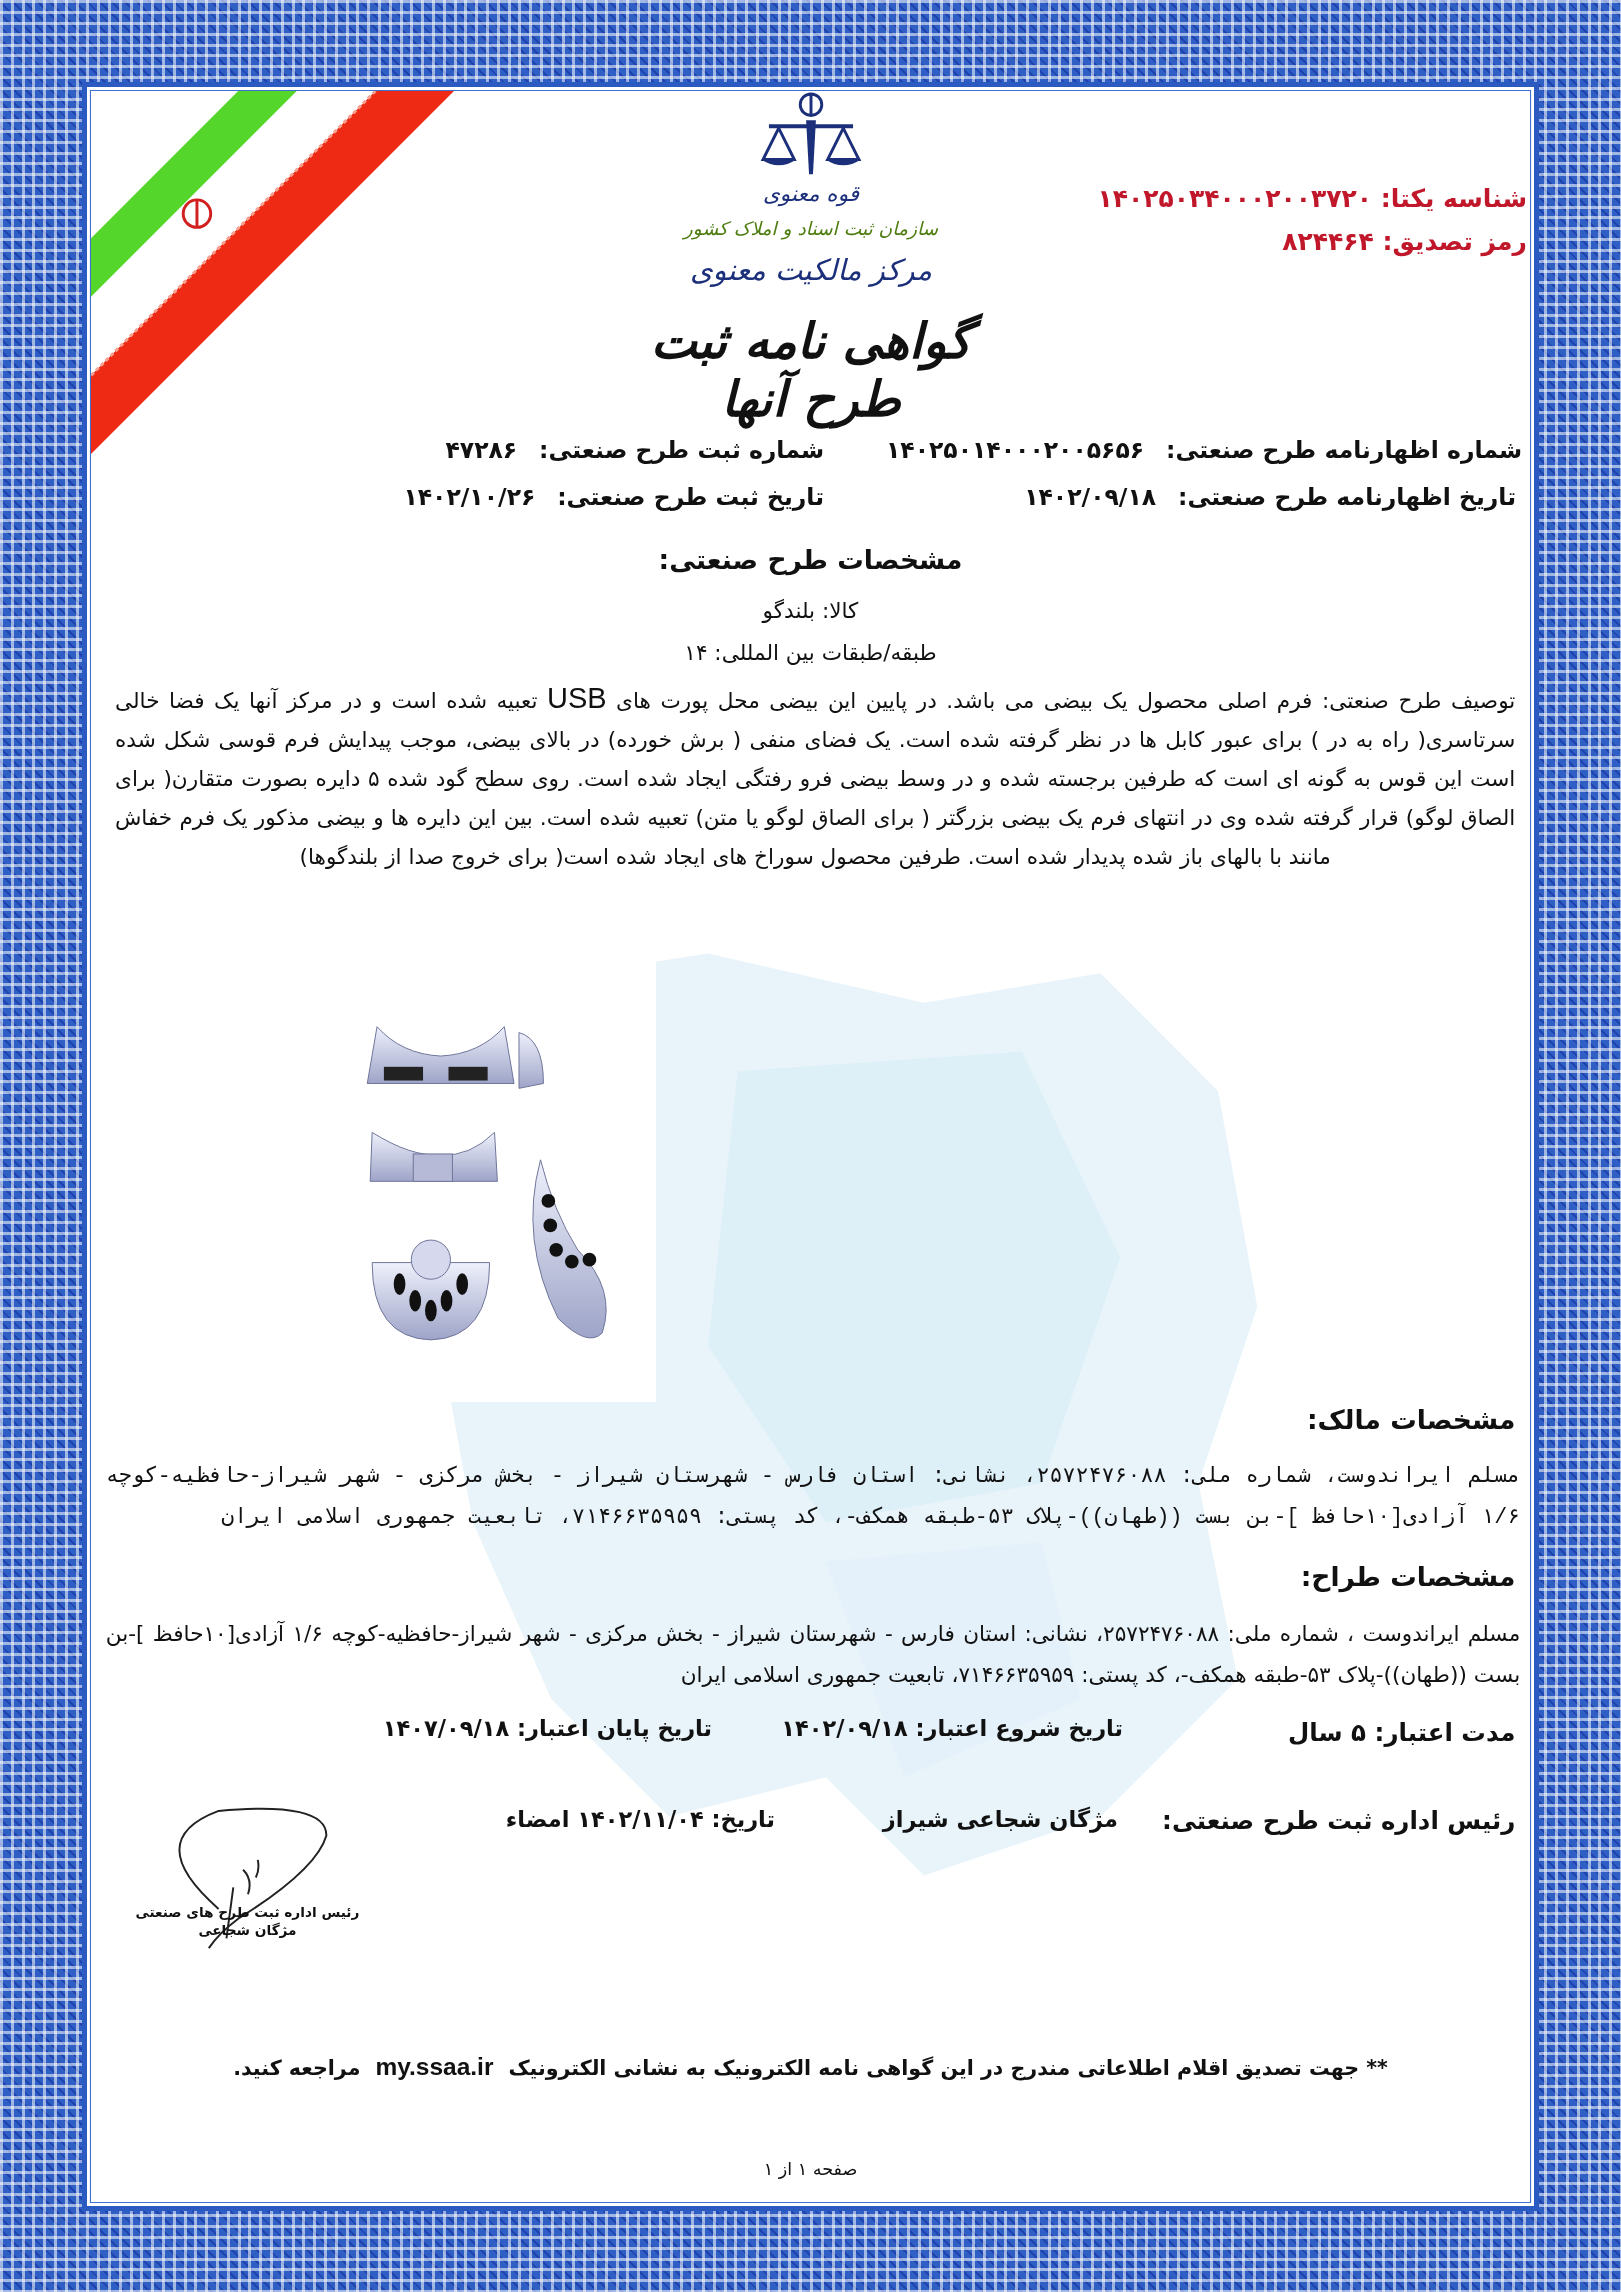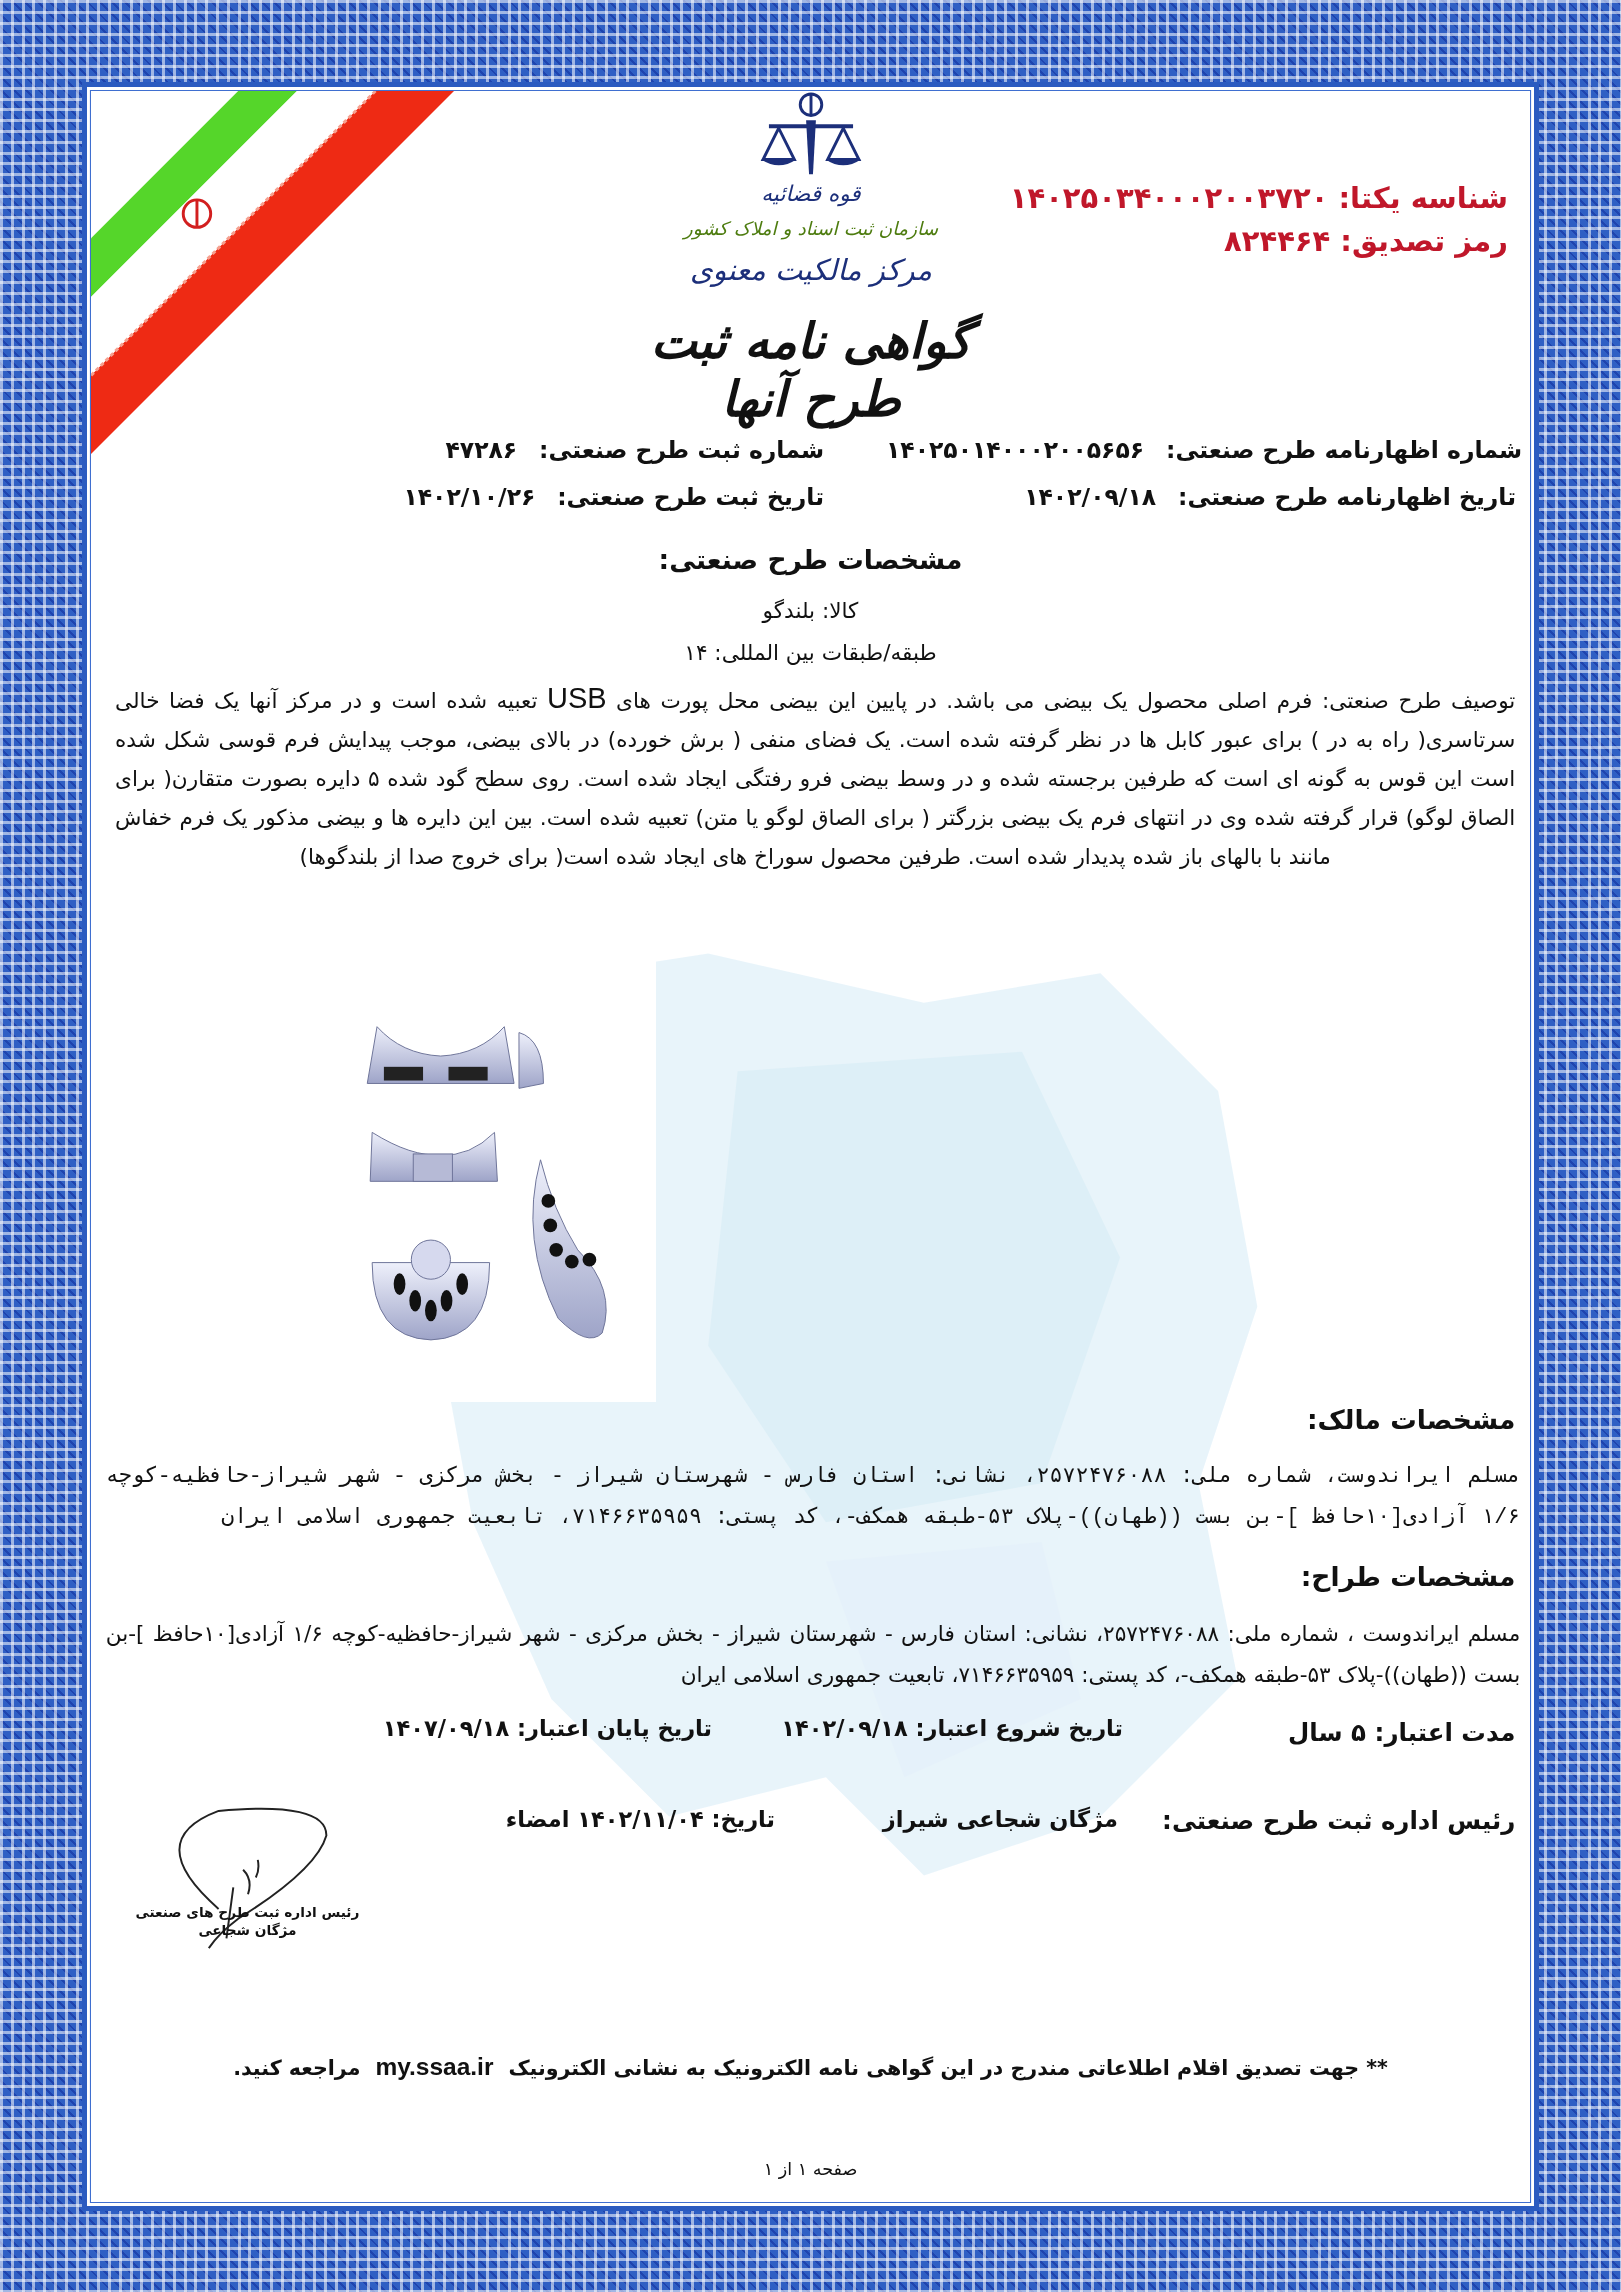--- a/index.html
+++ b/index.html
@@ -40,21 +40,21 @@
   .emblem {
     position: absolute; left: 534px; top: 0; width: 372px; height: 314px;
     text-align: center;
   }
   .emblem .line1 { font-family: "DejaVu Serif", serif; font-size: 21.6px; color: #1c2f7a; font-style: italic; position: absolute; top: 90px; left: 0; right: 0; }
   .emblem .line2 { font-family: "DejaVu Serif", serif; font-size: 18.6px; color: #4d7c0f; font-style: italic; position: absolute; top: 127px; left: 0; right: 0; }
   .emblem .line3 { font-family: "DejaVu Serif", serif; font-size: 29px; color: #1c2f7a; font-style: italic; font-weight: normal; position: absolute; top: 162px; left: 0; right: 0; }
   .emblem .title { font-family: "DejaVu Serif", serif; font-size: 49px; color: #111; font-style: italic; font-weight: bold; position: absolute; top: 221px; left: -19.6px; right: -19.6px; }
 
   
-  .codes { position: absolute; right: 22px; top: 86px; color: #c0172a; font-weight: bold; font-size: 29px; text-align: right; line-height: 43px; }
+  .codes { position: absolute; right: 3px; top: 86px; color: #c0172a; font-weight: bold; font-size: 25px; text-align: right; line-height: 43px; }
 
   
   .field { position: absolute; font-weight: bold; font-size: 23.5px; white-space: nowrap; }
   .field .val { margin-right: 13.7px; }
 
   .h-section { position: absolute; font-weight: bold; font-size: 26.5px; white-space: nowrap; }
   .center { left: 0; right: 0; text-align: center; }
   .line { position: absolute; font-size: 21.6px; white-space: nowrap; }
 
   .desc {
@@ -109,21 +109,21 @@
     <svg width="108" height="90" viewBox="0 0 110 92" style="position:absolute;left:132px;top:0">
       <circle cx="55" cy="14" r="11" fill="none" stroke="#1c2f7a" stroke-width="3"></circle>
       <line x1="55" y1="3" x2="55" y2="25" stroke="#1c2f7a" stroke-width="3"></line>
       <line x1="12" y1="36" x2="98" y2="36" stroke="#1c2f7a" stroke-width="4"></line>
       <polygon points="50,30 60,30 57,85 53,85" fill="#1c2f7a"></polygon>
       <polygon points="22,38 6,70 38,70" fill="none" stroke="#1c2f7a" stroke-width="3"></polygon>
       <polygon points="88,38 72,70 104,70" fill="none" stroke="#1c2f7a" stroke-width="3"></polygon>
       <path d="M4 70 Q22 82 40 70" fill="#1c2f7a"></path>
       <path d="M70 70 Q88 82 106 70" fill="#1c2f7a"></path>
     </svg>
-    <div class="line1">قوه قضائیه</div>
+    <div class="line1">قوه معنوی</div>
     <div class="line2">سازمان ثبت اسناد و املاک کشور</div>
     <div class="line3">مرکز مالکیت معنوی</div>
     <div class="title">گواهی نامه ثبت طرح آنها</div>
   </div>
 
   <div class="codes">
     <div>
       <span>شناسه یکتا:</span>
       <span>۱۴۰۲۵۰۳۴۰۰۰۲۰۰۳۷۲۰</span>
     </div>

